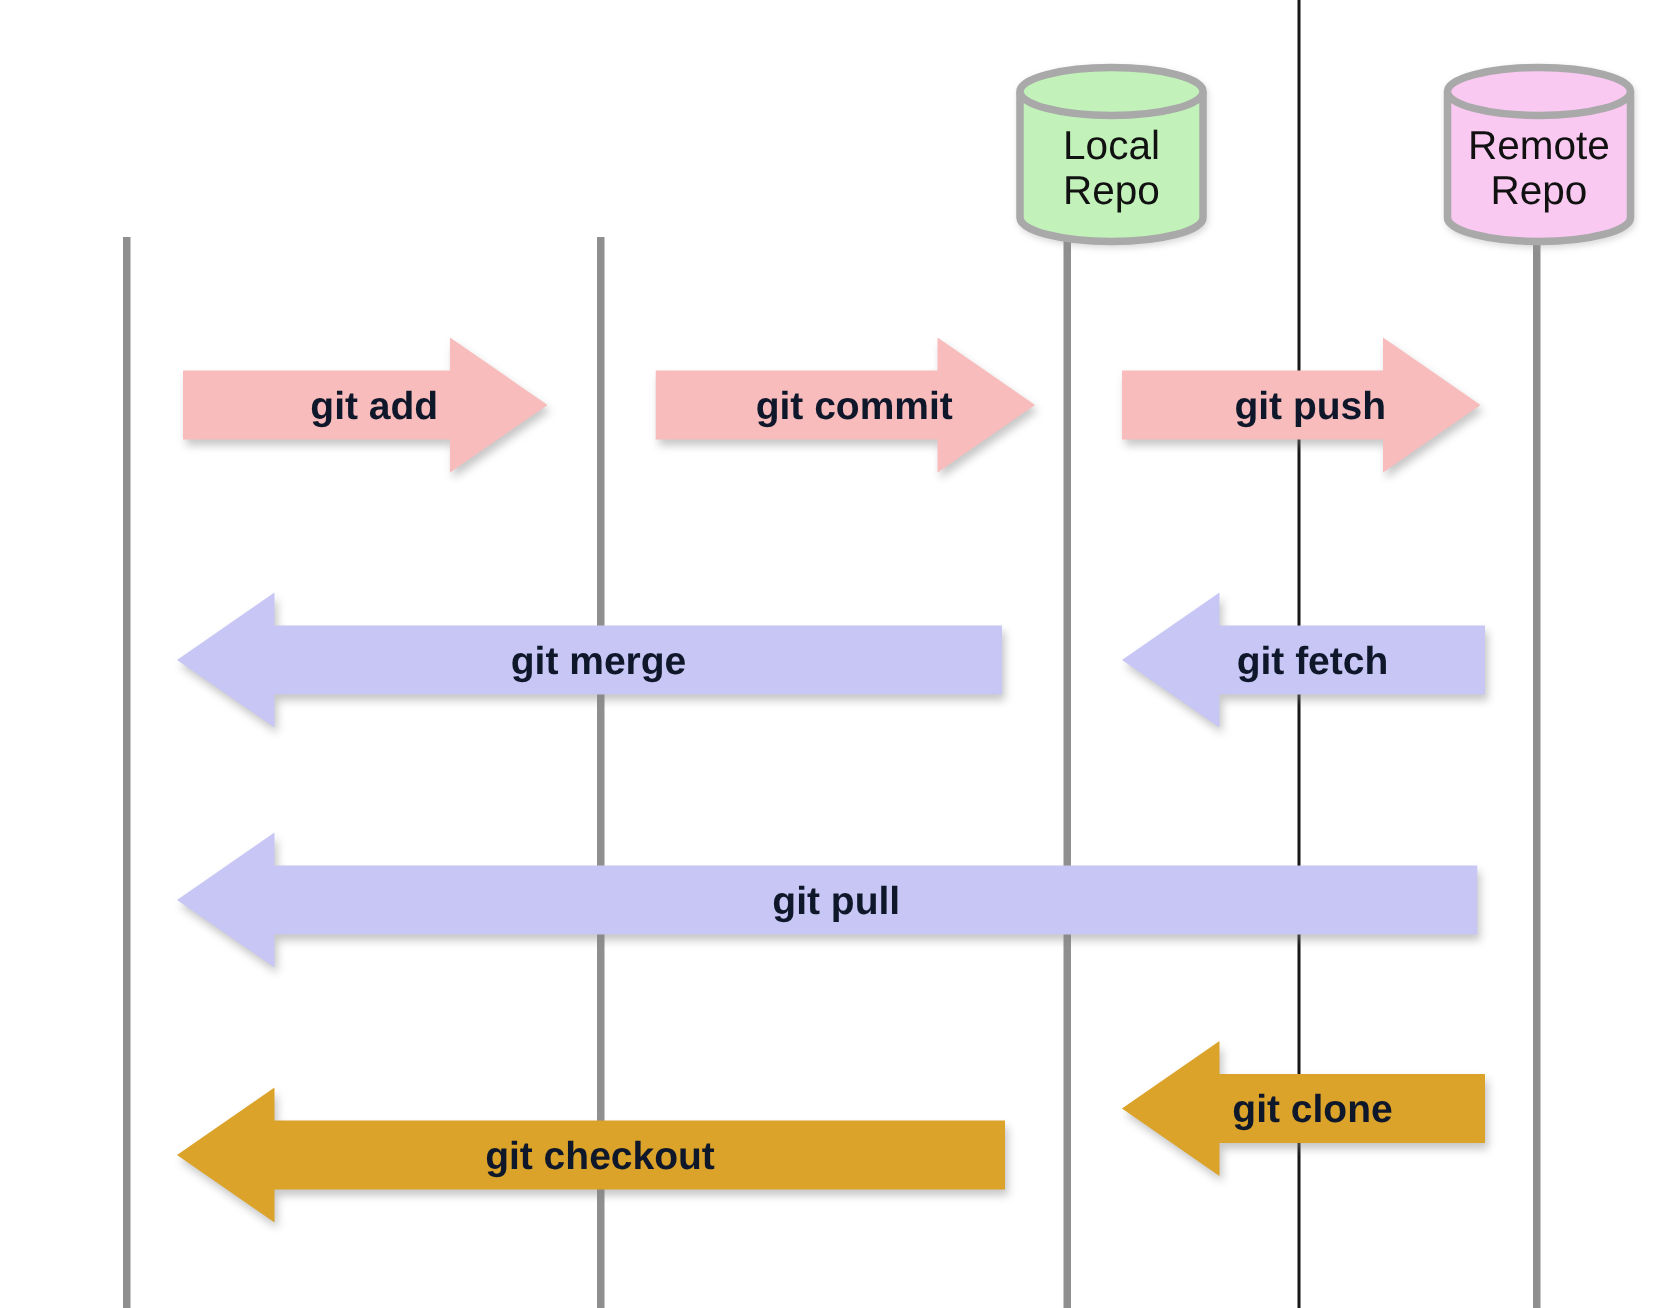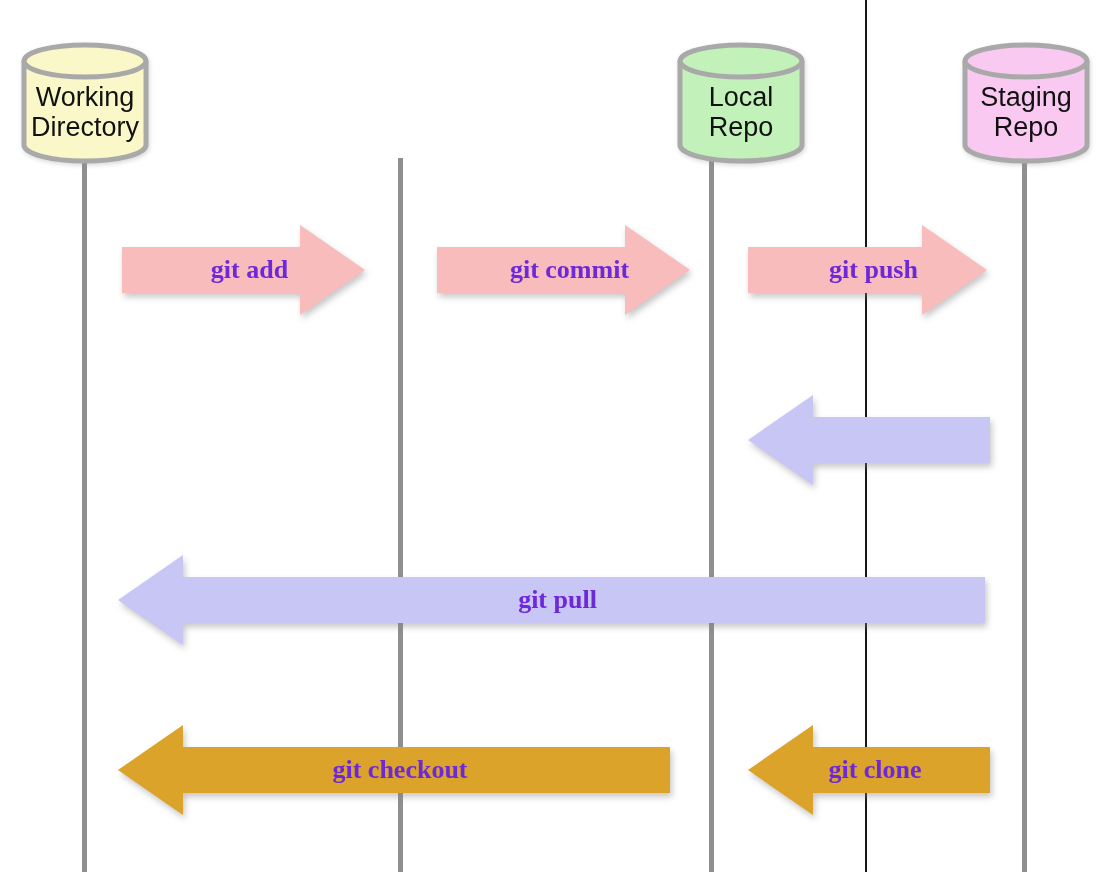--- a/index.html
+++ b/index.html
@@ -8,22 +8,22 @@
     font-family:"Liberation Sans",sans-serif;
   }
   
   .lifeline{position:absolute;top:158px;height:714px;width:5px;background:#8f8f8f;z-index:1;}
   .trackline{position:absolute;top:0;height:872px;width:2px;background:#161616;z-index:1;}
   
   .arrow{position:absolute;height:90px;display:flex;align-items:center;justify-content:center;z-index:2;}
   .arrow svg{position:absolute;left:0;top:0;width:100%;height:100%;filter:drop-shadow(2px 4px 3px rgba(130,130,130,0.45));}
   .arrow .lbl{
     position:relative;z-index:1;
-    font-family:Liberation Serif, serif;
-    font-weight:bold;font-size:26px;color:#6d28d9;white-space:nowrap;margin-left:12px;
+    font-family:Liberation Sans, sans-serif;
+    font-weight:bold;font-size:26px;color:#0f172a;white-space:nowrap;margin-left:12px;
   }
   
   .cyl{position:absolute;top:40px;width:130px;height:128px;z-index:3;}
   .cyl svg{position:absolute;left:0;top:0;width:130px;height:128px;filter:drop-shadow(1px 2px 2px rgba(150,150,150,0.35));}
   .cyl path,.cyl ellipse{stroke:#a9a9a9;stroke-width:5px;}
   .cyl .clabel{
     position:absolute;left:0;top:24px;width:130px;height:96px;
     display:flex;align-items:center;justify-content:center;text-align:center;
     font-size:27px;line-height:1.13;color:#111111;white-space:pre-line;z-index:1;
   }
@@ -53,69 +53,68 @@
     <span class="lbl">git commit</span>
   </div>
 
   <div class="arrow" style="left:748px;top:225px;width:239px">
     <svg viewBox="0 0 239 90">
       <polygon points="0,22 174,22 174,0 239,45 174,90 174,68 0,68" fill="#f8bcbc"></polygon>
     </svg>
     <span class="lbl">git push</span>
   </div>
 
+  <div class="arrow" style="left:118px;top:395px;width:550px">
+    <svg viewBox="0 0 550 90">
+      <polygon points="550,22 65,22 65,0 0,45 65,90 65,68 550,68" fill="#c7c6f4"></polygon>
+    </svg>
+    <span class="lbl">git merge</span>
+  </div>
 
   <div class="arrow" style="left:748px;top:395px;width:242px">
     <svg viewBox="0 0 242 90">
       <polygon points="242,22 65,22 65,0 0,45 65,90 65,68 242,68" fill="#c7c6f4"></polygon>
     </svg>
+    <span class="lbl">git fetch</span>
   </div>
 
   <div class="arrow" style="left:118px;top:725px;width:552px">
     <svg viewBox="0 0 552 90">
       <polygon points="552,22 65,22 65,0 0,45 65,90 65,68 552,68" fill="#dba32a"></polygon>
     </svg>
     <span class="lbl">git checkout</span>
   </div>
 
   <div class="arrow" style="left:118px;top:555px;width:867px">
     <svg viewBox="0 0 867 90">
       <polygon points="867,22 65,22 65,0 0,45 65,90 65,68 867,68" fill="#c7c6f4"></polygon>
     </svg>
     <span class="lbl">git pull</span>
   </div>
 
-  <div class="arrow" style="left:748px;top:725px;width:242px">
+  <div class="arrow" style="left:748px;top:694px;width:242px">
     <svg viewBox="0 0 242 90">
       <polygon points="242,22 65,22 65,0 0,45 65,90 65,68 242,68" fill="#dba32a"></polygon>
     </svg>
     <span class="lbl">git clone</span>
   </div>
 
-  <div class="cyl" style="left:20px">
-    <svg viewBox="0 0 130 128">
-      <path d="M4,21 L4,105 A61,16 0 0 0 126,105 L126,21" fill="#faf8c8"></path>
-      <ellipse cx="65" cy="21" rx="61" ry="16" fill="#faf8c8"></ellipse>
-    </svg>
-    <div class="clabel">Working
-Directory</div>
-  </div>
 
 
   <div class="cyl" style="left:676px">
     <svg viewBox="0 0 130 128">
       <path d="M4,21 L4,105 A61,16 0 0 0 126,105 L126,21" fill="#c2f2ba"></path>
       <ellipse cx="65" cy="21" rx="61" ry="16" fill="#c2f2ba"></ellipse>
     </svg>
     <div class="clabel">Local
 Repo</div>
   </div>
 
   <div class="cyl" style="left:961px">
     <svg viewBox="0 0 130 128">
       <path d="M4,21 L4,105 A61,16 0 0 0 126,105 L126,21" fill="#f9c9f2"></path>
       <ellipse cx="65" cy="21" rx="61" ry="16" fill="#f9c9f2"></ellipse>
     </svg>
-    <div class="clabel">Staging
+    <div class="clabel">Remote
 Repo</div>
   </div>
 
 </div>
 
 </body></html>

